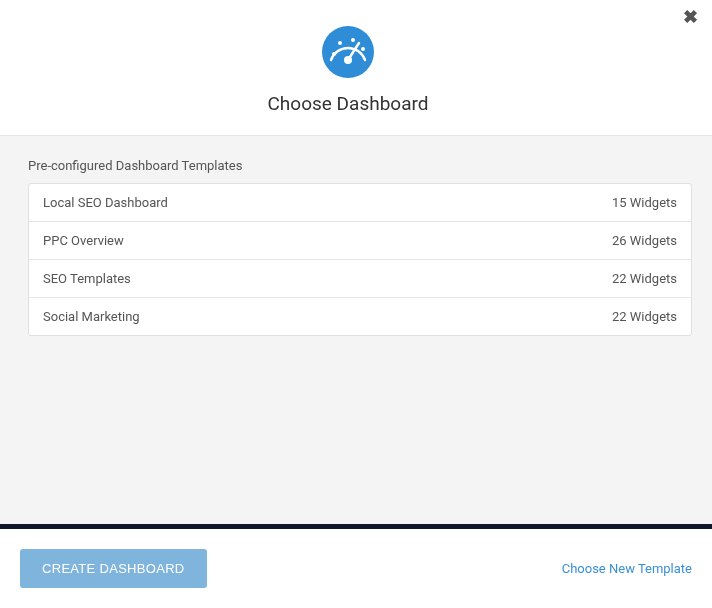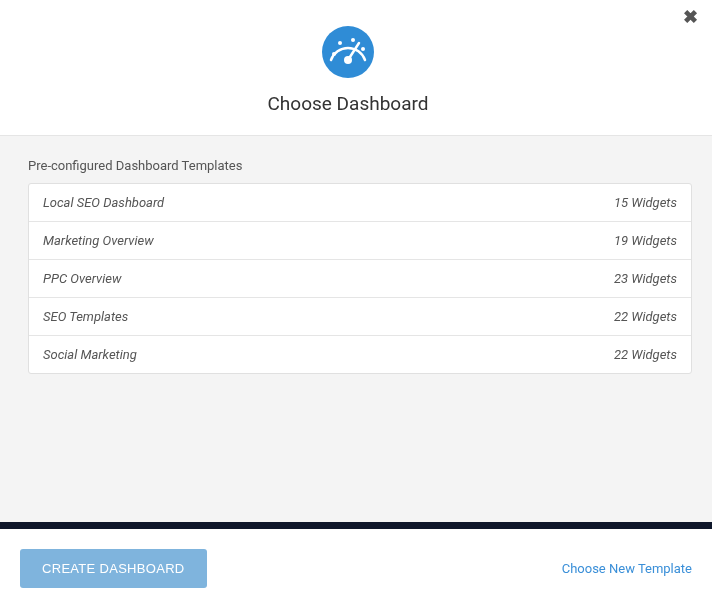--- a/index.html
+++ b/index.html
@@ -56,21 +56,20 @@
     }
     .section-label {
       font-size: 13px;
       color: #555;
       margin-bottom: 10px;
     }
     .template-list {
       background: #ffffff;
       border: 1px solid #e0e0e0;
       border-radius: 3px;
-      font-style: italic;
     }
     .template-row {
       display: flex;
       justify-content: space-between;
       align-items: center;
       padding: 11px 14px;
       border-bottom: 1px solid #e5e5e5;
       cursor: pointer;
       font-size: 13px;
       color: #555;
@@ -78,21 +77,21 @@
     .template-row:last-child {
       border-bottom: none;
     }
     .template-name {
       color: #555;
     }
     .template-count {
       color: #555;
     }
     .footer {
-      border-top: 7px solid #0f172a;
+      border-top: 5px solid #0f172a;
       padding: 20px 20px;
       display: flex;
       justify-content: space-between;
       align-items: center;
       background: #ffffff;
     }
     .create-btn {
       background: #7fb4dd;
       color: #ffffff;
       border: none;
@@ -135,26 +134,22 @@
   <hr class="divider">
 
   <div class="content">
     <div class="section-label">Pre-configured Dashboard Templates</div>
     <div class="template-list">
       <div class="template-row">
         <span class="template-name">Local SEO Dashboard</span>
         <span class="template-count">15 Widgets</span>
       </div>
       <div class="template-row">
-        <span class="template-name">Marketing Overview</span>
-        <span class="template-count">19 Widgets</span>
-      </div>
-      <div class="template-row">
         <span class="template-name">PPC Overview</span>
-        <span class="template-count">23 Widgets</span>
+        <span class="template-count">26 Widgets</span>
       </div>
       <div class="template-row">
         <span class="template-name">SEO Templates</span>
         <span class="template-count">22 Widgets</span>
       </div>
       <div class="template-row">
         <span class="template-name">Social Marketing</span>
         <span class="template-count">22 Widgets</span>
       </div>
     </div>

